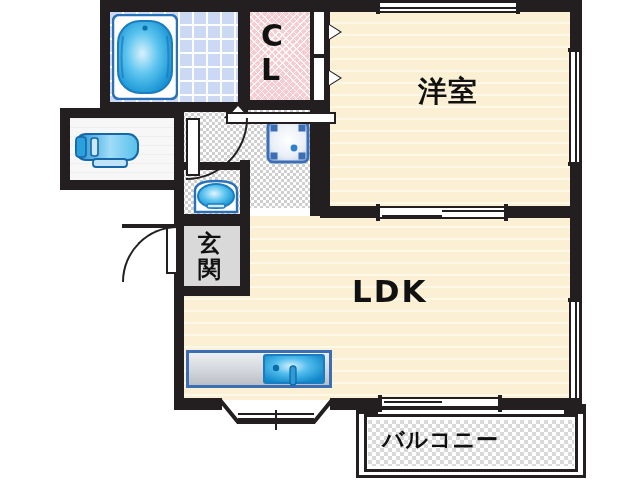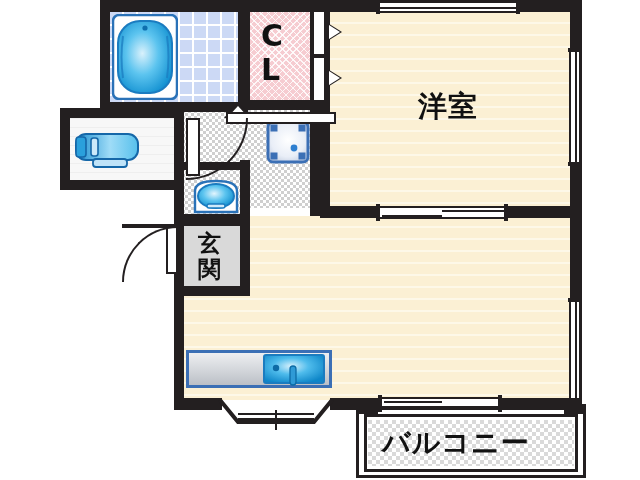--- a/index.html
+++ b/index.html
@@ -67,21 +67,21 @@
   
   .fold-door{background:#ffffff;border:2px solid #231f20;}
 
   
   .lbl{position:absolute;color:#111111;font-weight:600;line-height:1.05;
        white-space:nowrap;letter-spacing:1px;}
   .lbl-room{font-size:29px;font-weight:700;}
   .lbl-ldk{font-size:31px;font-weight:700;letter-spacing:2px;}
   .lbl-cl{font-size:30px;font-weight:700;line-height:.96;}
   .lbl-genkan{font-size:23px;font-weight:700;line-height:1.02;}
-  .lbl-balcony{font-size:28px;font-weight:700;letter-spacing:1px;}
+  .lbl-balcony{font-size:22px;font-weight:700;letter-spacing:1px;}
 
   
   .fix{position:absolute;}
 </style>
 </head>
 <body>
 
 <div id="plan">
 
   <div class="abs floor-wood" style="left:330px;top:12px;width:252px;height:196px;"></div>
@@ -303,22 +303,23 @@
   <div class="abs win-cap" style="left:378px;top:395px;width:4px;height:17px;"></div>
   <div class="abs win-cap" style="left:498px;top:395px;width:4px;height:17px;"></div>
 
   <div class="abs" style="left:356px;top:406px;width:230px;height:72px;
         border:3px solid #231f20;background:transparent;"></div>
   <div class="abs" style="left:364px;top:414px;width:214px;height:58px;
         border:3px solid #231f20;background:transparent;"></div>
   <div class="abs" style="left:356px;top:404px;width:22px;height:10px;background:#231f20;"></div>
   <div class="abs" style="left:564px;top:404px;width:22px;height:10px;background:#231f20;"></div>
 
-  <div class="lbl lbl-room" style="left:392px;top:76px;text-align:center;width:112px;margin-top:15px;">洋室</div>
-
+  <div class="lbl lbl-room" style="left:392px;top:76px;text-align:center;width:112px;">洋室</div>
+
+  <div class="lbl lbl-ldk" style="left:352px;top:275px;">LDK</div>
 
   <div class="lbl lbl-cl" style="left:261px;top:22px;">C</div>
   <div class="lbl lbl-cl" style="left:261px;top:56px;">L</div>
 
   <div class="lbl lbl-genkan" style="left:198px;top:232px;">玄</div>
   <div class="lbl lbl-genkan" style="left:198px;top:258px;">関</div>
 
   <div class="lbl lbl-balcony" style="left:382px;top:428px;">バルコニー</div>
 
 </div>

